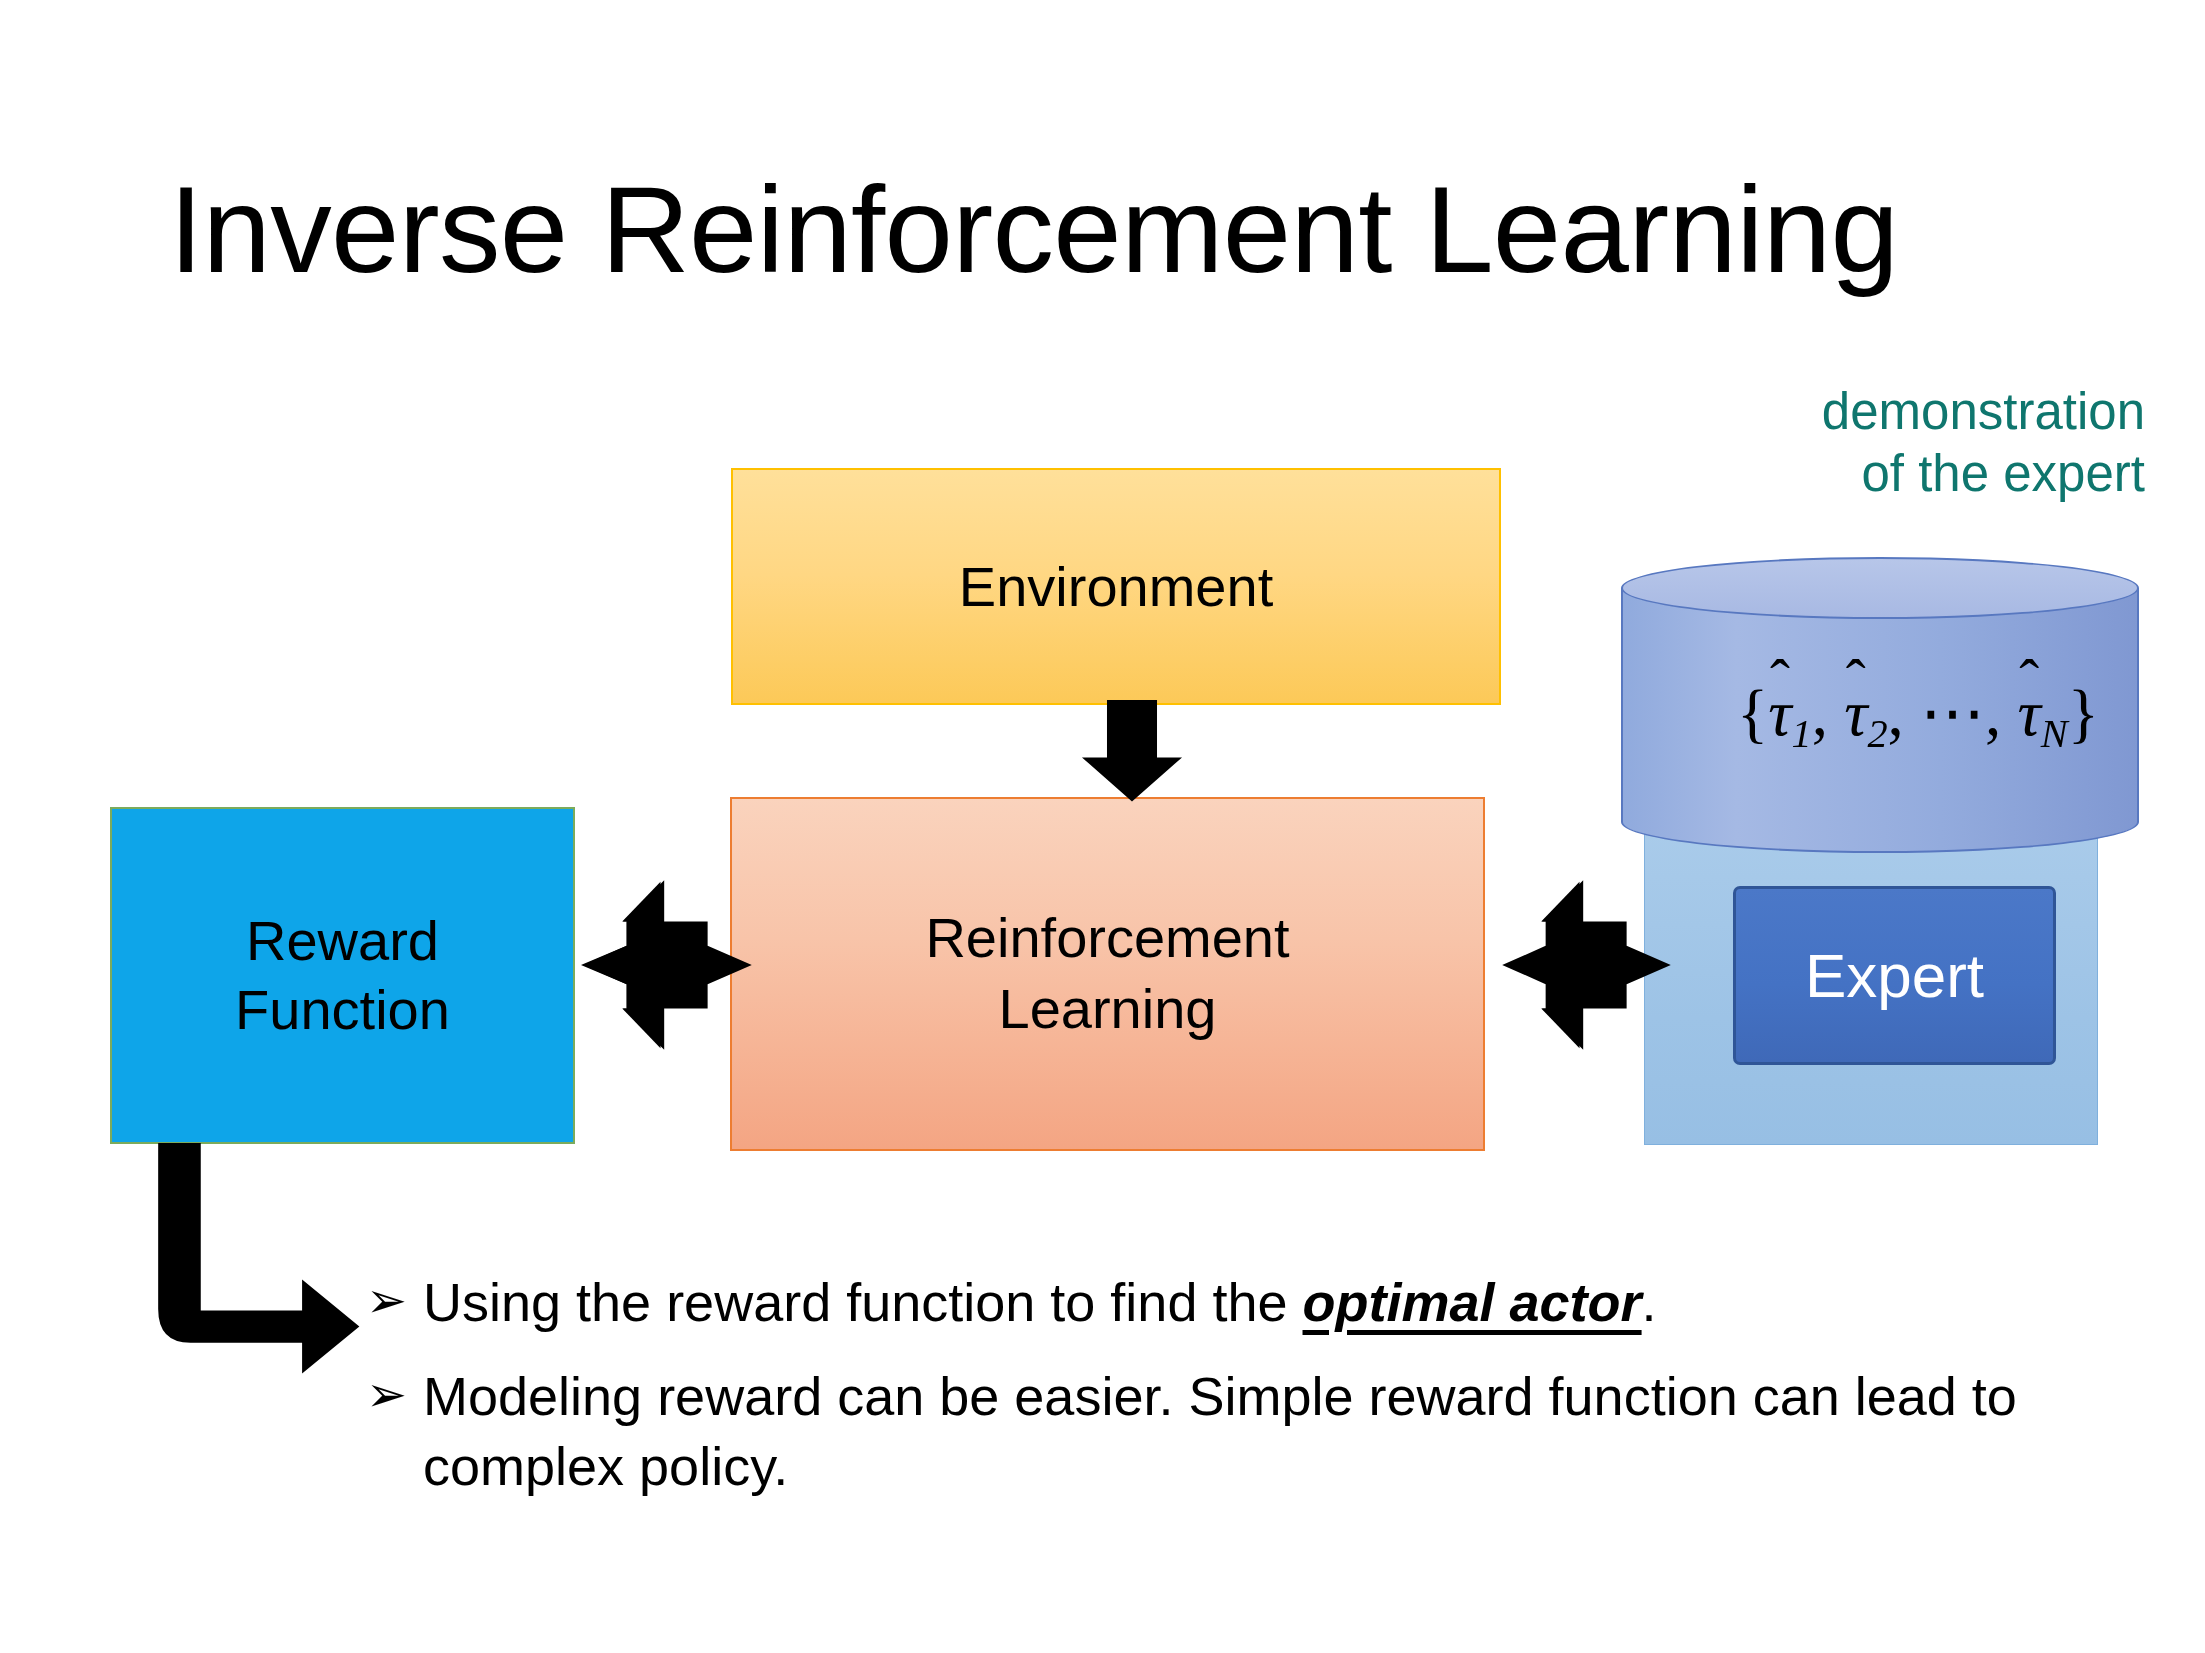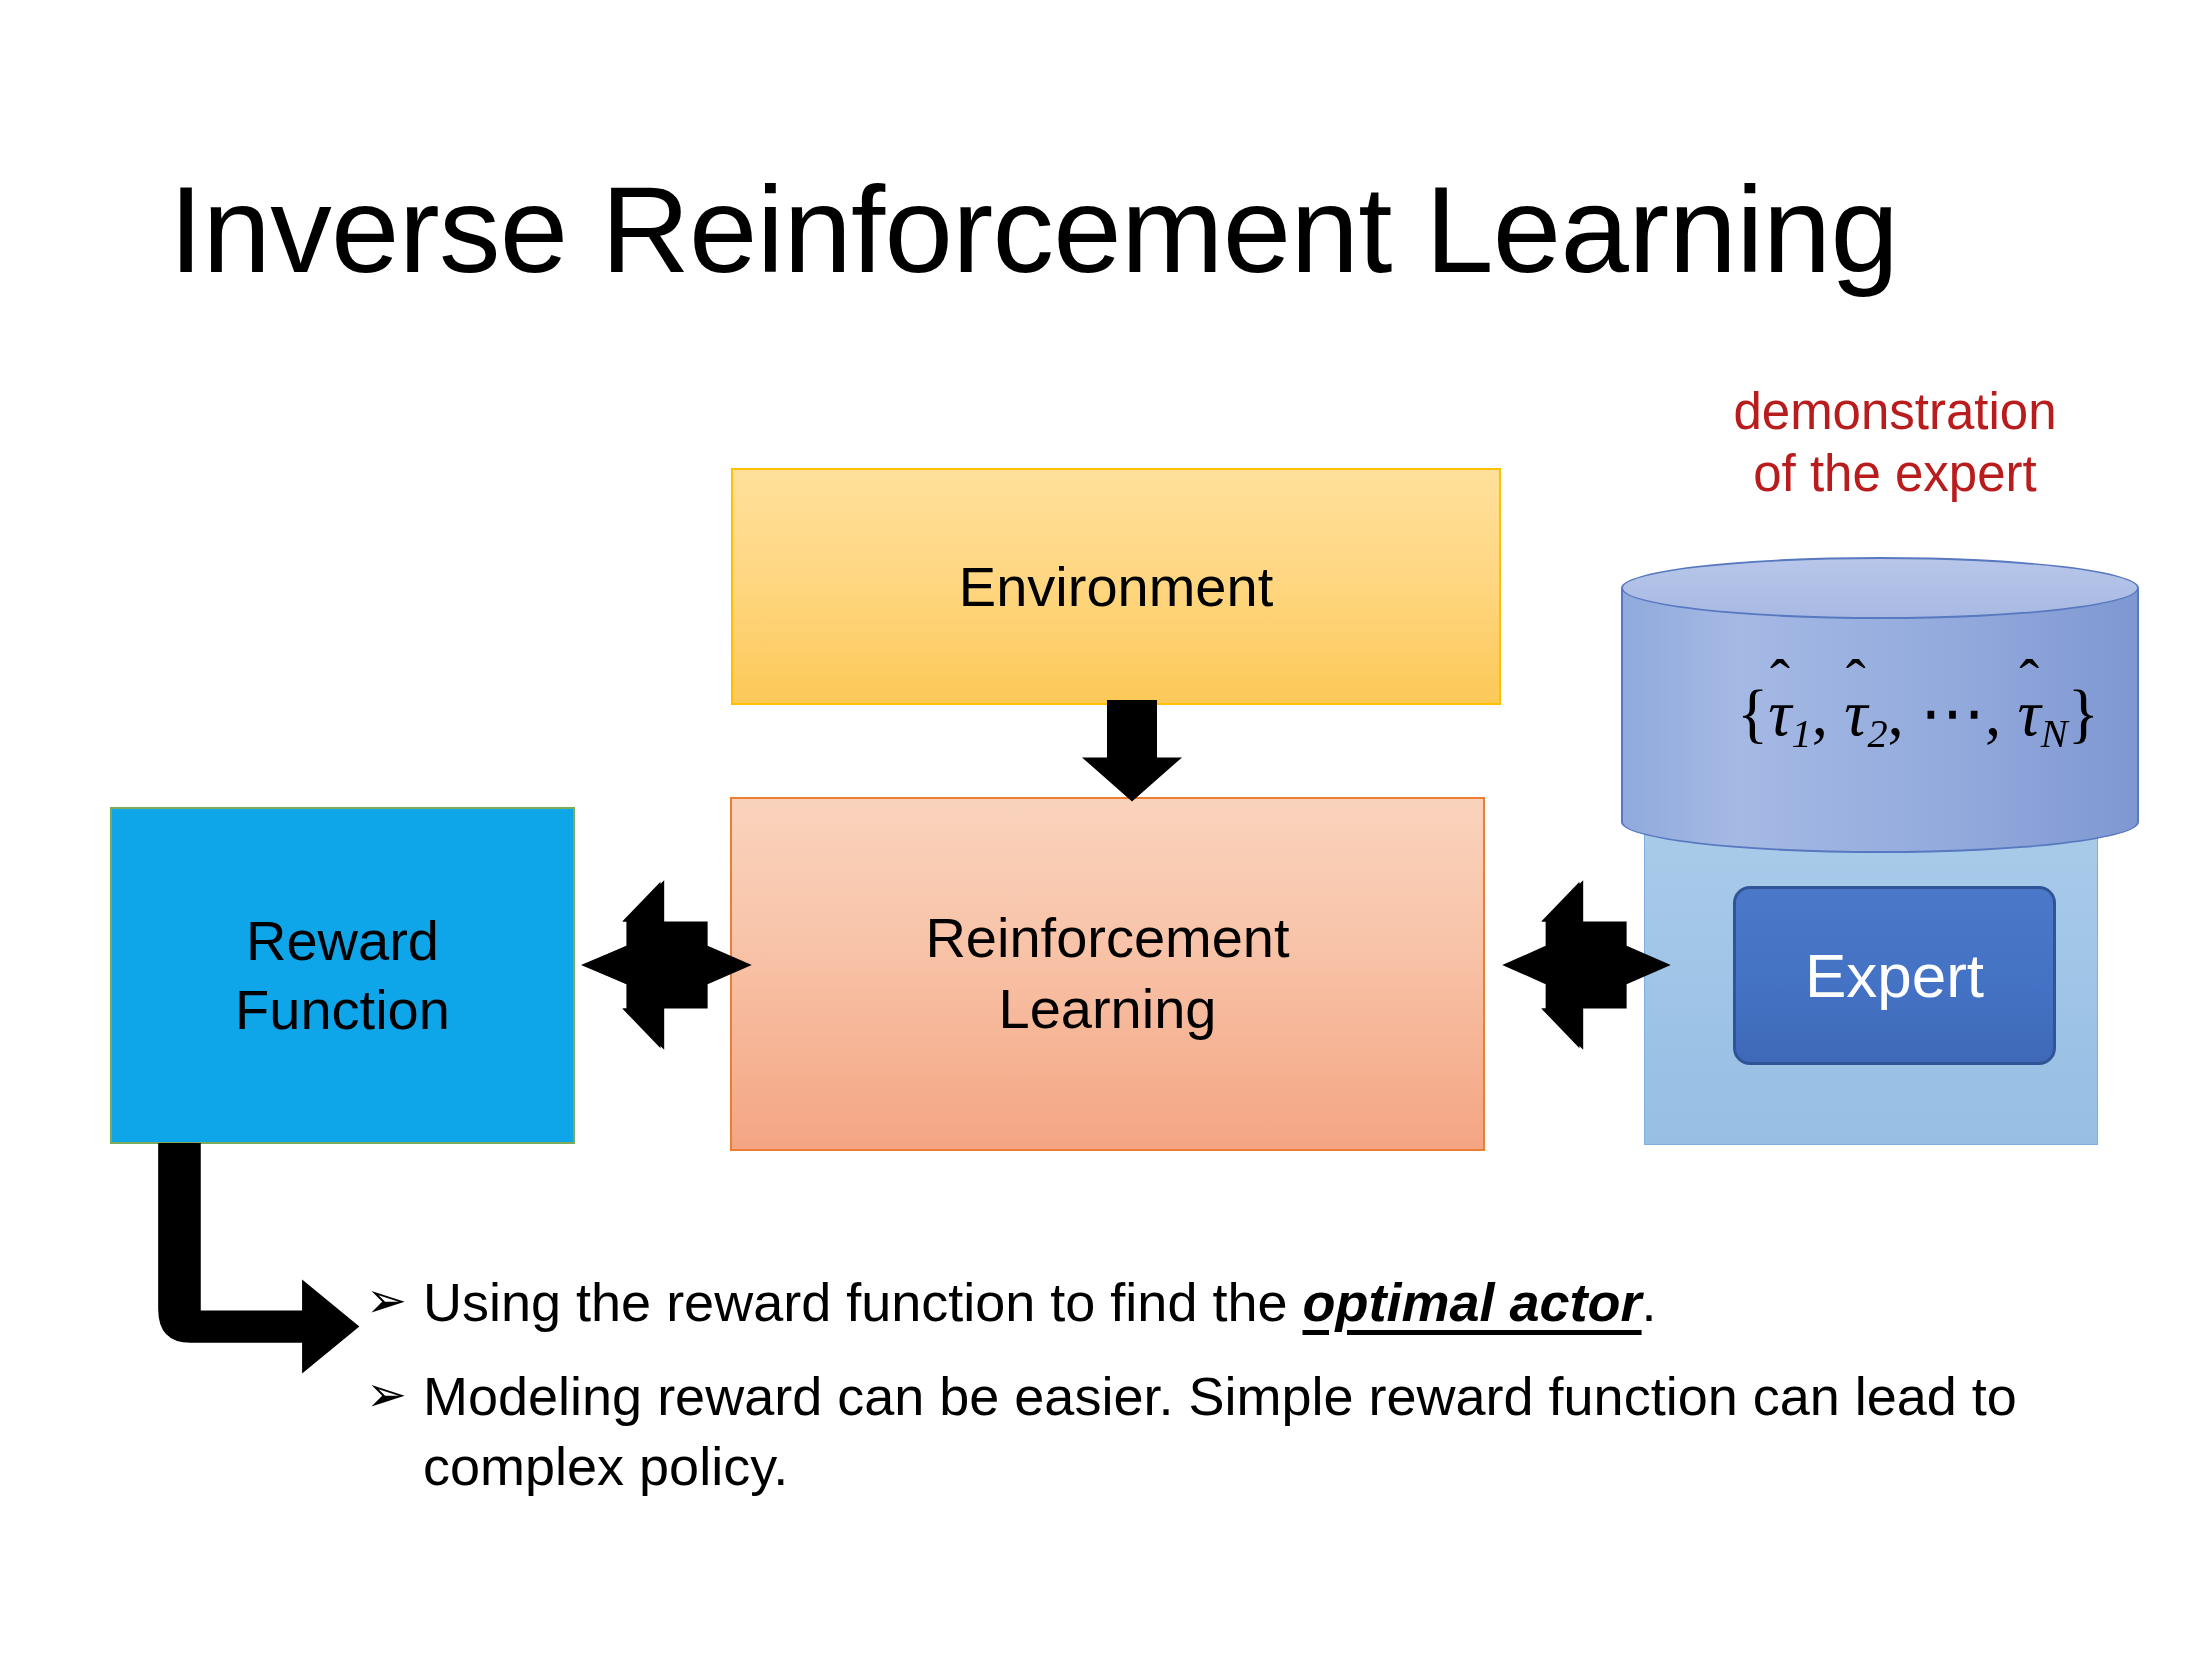--- a/index.html
+++ b/index.html
@@ -165,34 +165,34 @@
     font-style: italic;
   }
   .sub-n { font-style: italic; }
 
   
   #demonstration-caption {
     position: absolute;
     left: 1645px;
     top: 381px;
     width: 500px;
-    text-align: center;
+    text-align: right;
     font-size: 51px;
     line-height: 1.22;
-    color: #b91c1c;
+    color: #0f766e;
   }
 
   
   #expert-box {
     position: absolute;
     left: 1733px;
     top: 886px;
     width: 323px;
     height: 179px;
-    border-radius: 17px;
+    border-radius: 7px;
     background: linear-gradient(180deg, #4b78c8 0%, #4472c4 55%, #3f69b8 100%);
     border: 3.7px solid #2f5597;
     box-sizing: border-box;
     display: flex;
     align-items: center;
     justify-content: center;
     color: #ffffff;
     font-size: 62px;
   }
 

